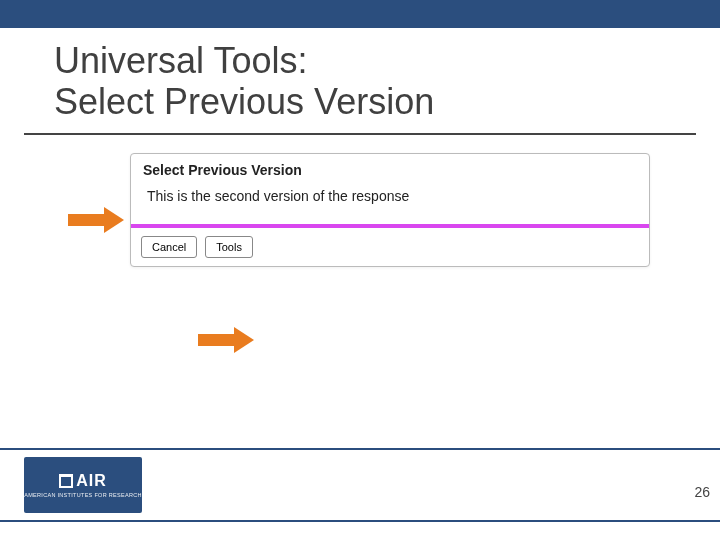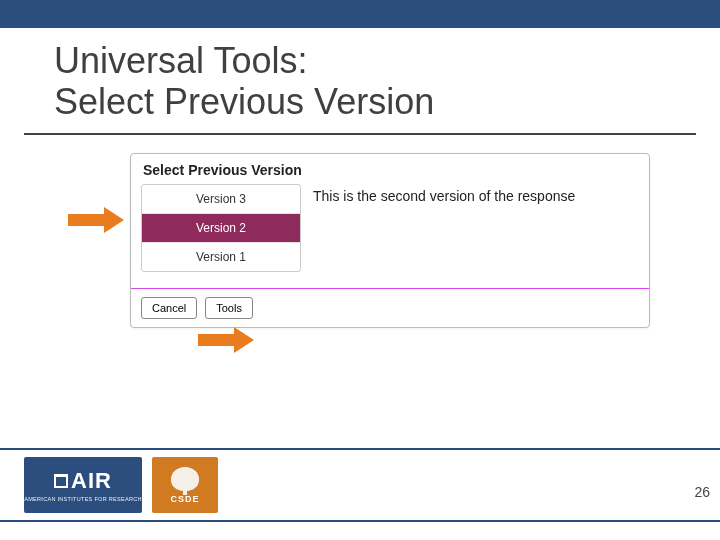--- a/index.html
+++ b/index.html
@@ -76,21 +76,21 @@
     flex: 1;
     font-size: 14px;
     padding: 4px 6px;
     color: #222;
   }
   .dialog-footer {
     margin-top: 6px;
     padding: 8px 10px;
     display: flex;
     gap: 8px;
-    border-top: 1px solid #d946ef;
+    border-top: 4px solid #d946ef;
   }
   .btn {
     font-size: 11px;
     padding: 4px 10px;
     border: 1px solid #888;
     border-radius: 3px;
     background: #fff;
     cursor: pointer;
   }
   .arrow {
@@ -137,21 +137,21 @@
     background: #2b4e7e;
     color: #fff;
     display: flex;
     flex-direction: column;
     justify-content: center;
     align-items: center;
     border-radius: 2px;
     margin-right: 10px;
   }
   .air-logo .big {
-    font-size: 22px;
+    font-size: 16px;
     font-weight: bold;
     letter-spacing: 1px;
     display: flex;
     align-items: center;
     gap: 3px;
   }
   .air-logo .pillar {
     display: inline-block;
     width: 14px;
     height: 14px;
@@ -215,25 +215,20 @@
     <span>Universal Tools:</span><br>
     <span>Select Previous Version</span>
   </h1>
 </div>
 
 <div class="content">
 
   <div class="dialog">
     <div class="dialog-title">Select Previous Version</div>
     <div class="dialog-body">
-      <div class="version-list">
-        <div class="version-row">Version 3</div>
-        <div class="version-row selected">Version 2</div>
-        <div class="version-row">Version 1</div>
-      </div>
       <div class="preview">This is the second version of the response</div>
     </div>
     <div class="dialog-footer">
       <button class="btn">Cancel</button>
       <button class="btn">Tools</button>
     </div>
   </div>
 
   <div class="arrow arrow1">
     <div class="shaft"></div>
@@ -247,19 +242,15 @@
 </div>
 
 <div class="footer-band">
   <div class="air-logo">
     <div class="big">
       <span class="pillar"></span>
       <span>AIR</span>
     </div>
     <div class="sub">AMERICAN INSTITUTES FOR RESEARCH</div>
   </div>
-  <div class="csde-logo">
-    <div class="tree"></div>
-    <div class="sub">CSDE</div>
-  </div>
 </div>
 
 <div class="page-num">26</div>
 
 </body></html>

